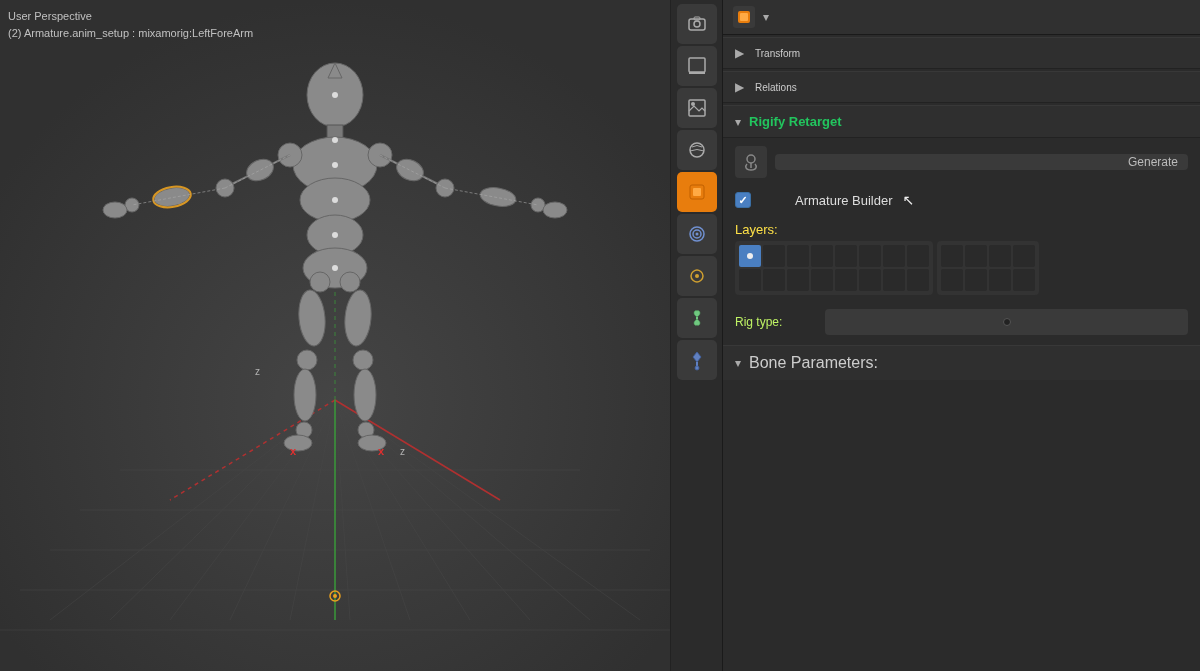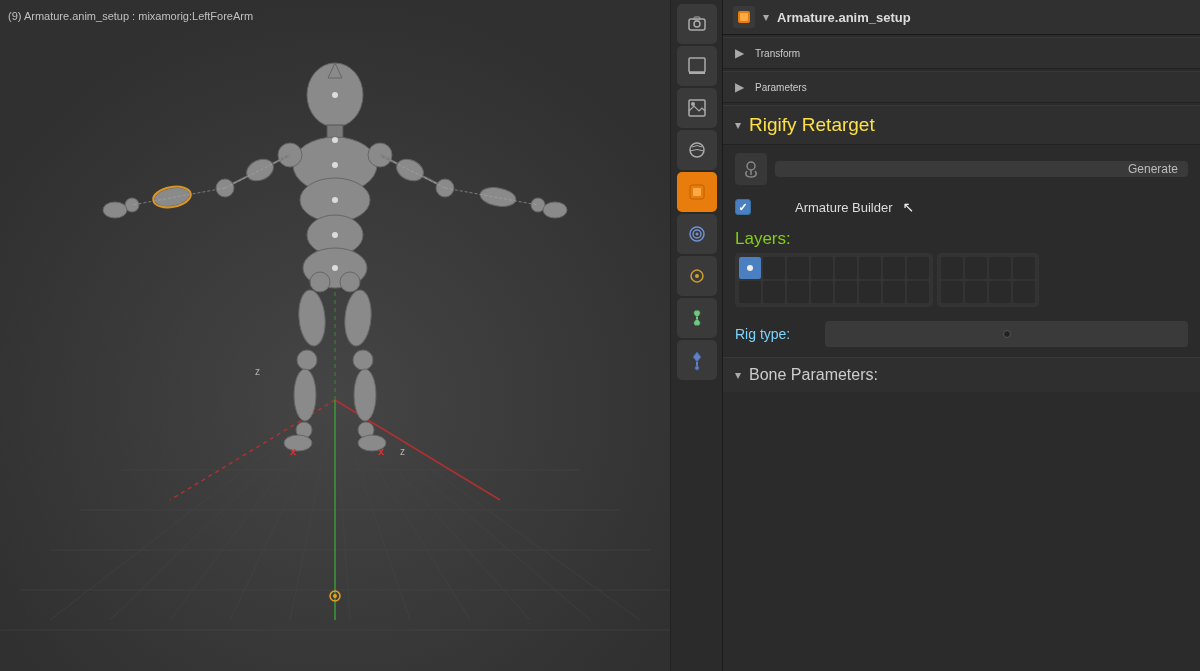--- a/index.html
+++ b/index.html
@@ -147,22 +147,23 @@
       margin-top: 2px;
     }
 
     .rigify-arrow {
       color: #aaa;
       font-size: 12px;
       margin-right: 8px;
     }
 
     .rigify-label {
-      color: #fde047;
-      font-size: 19px;
+      color: #22c55e;
+      font-size: 13px;
+      font-weight: bold;
     }
 
     
     .generate-row {
       display: flex;
       align-items: center;
       padding: 8px 12px;
       gap: 8px;
       background: #2b2b2b;
     }
@@ -230,22 +231,22 @@
     .cursor-arrow {
       display: inline-block;
       color: #eee;
       font-size: 14px;
       margin-left: 2px;
     }
 
     
     .layers-label {
       padding: 8px 12px 4px;
-      color: #84cc16;
-      font-size: 17px;
+      color: #fde047;
+      font-size: 13px;
     }
 
     .layers-grid-container {
       display: flex;
       padding: 0 12px 8px;
       gap: 4px;
     }
 
     .layers-group {
       display: grid;
@@ -291,22 +292,22 @@
 
     
     .rig-type-row {
       display: flex;
       align-items: center;
       padding: 6px 12px;
       gap: 10px;
     }
 
     .rig-type-label {
-      color: #7dd3fc;
-      font-size: 14px;
+      color: #bef264;
+      font-size: 12px;
       min-width: 80px;
     }
 
     .rig-type-value {
       flex: 1;
       height: 26px;
       background: #3a3a3a;
       border-radius: 4px;
       display: flex;
       align-items: center;
@@ -478,21 +479,22 @@
     <circle cx="335" cy="596" r="5" fill="none" stroke="#e8a020" stroke-width="1.5"></circle>
     <circle cx="335" cy="596" r="2" fill="#e8a020"></circle>
 
     <line x1="445" y1="188" x2="538" y2="205" stroke="#aaaaaa" stroke-width="1" stroke-dasharray="3,2" opacity="0.6"></line>
     <line x1="225" y1="188" x2="132" y2="205" stroke="#aaaaaa" stroke-width="1" stroke-dasharray="3,2" opacity="0.6"></line>
     <line x1="380" y1="155" x2="445" y2="188" stroke="#aaaaaa" stroke-width="1" stroke-dasharray="3,2" opacity="0.6"></line>
     <line x1="290" y1="155" x2="225" y2="188" stroke="#aaaaaa" stroke-width="1" stroke-dasharray="3,2" opacity="0.6"></line>
   </svg>
 
   <div class="viewport-overlay-text">
-    <div>(9) Armature.anim_setup : mixamorig:LeftForeArm</div>
+    <div>User Perspective</div>
+    <div>(2) Armature.anim_setup : mixamorig:LeftForeArm</div>
   </div>
 </div>
 
 <div class="toolbar-strip">
 
   <div class="tool-btn">
     <svg width="22" height="22" viewBox="0 0 22 22" fill="none" xmlns="http://www.w3.org/2000/svg">
       <rect x="3" y="6" width="16" height="11" rx="2" stroke="#aaa" stroke-width="1.5" fill="none"></rect>
       <circle cx="11" cy="11" r="3" stroke="#aaa" stroke-width="1.5" fill="none"></circle>
       <rect x="8" y="4" width="6" height="3" rx="1" stroke="#aaa" stroke-width="1" fill="none"></rect>
@@ -565,31 +567,30 @@
 <div class="properties-panel">
 
   <div class="prop-header">
     <div class="prop-header-icon">
       <svg width="16" height="16" viewBox="0 0 16 16" fill="none">
         <rect x="2" y="2" width="12" height="12" rx="2" fill="#e87d0d"></rect>
         <rect x="4" y="4" width="8" height="8" rx="1" fill="#ffaa44"></rect>
       </svg>
     </div>
     <span class="prop-header-dropdown">▾</span>
-    <span class="prop-header-title">Armature.anim_setup</span>
   </div>
 
   <div class="section-header">
     <span class="section-arrow">▶</span>
     <span class="section-label">Transform</span>
   </div>
 
   <div class="section-header">
     <span class="section-arrow">▶</span>
-    <span class="section-label">Parameters</span>
+    <span class="section-label">Relations</span>
   </div>
 
   <div class="rigify-section">
     <div class="rigify-header">
       <span class="rigify-arrow">▾</span>
       <span class="rigify-label">Rigify Retarget</span>
     </div>
 
     <div class="generate-row">
       <div class="generate-icon-box">

